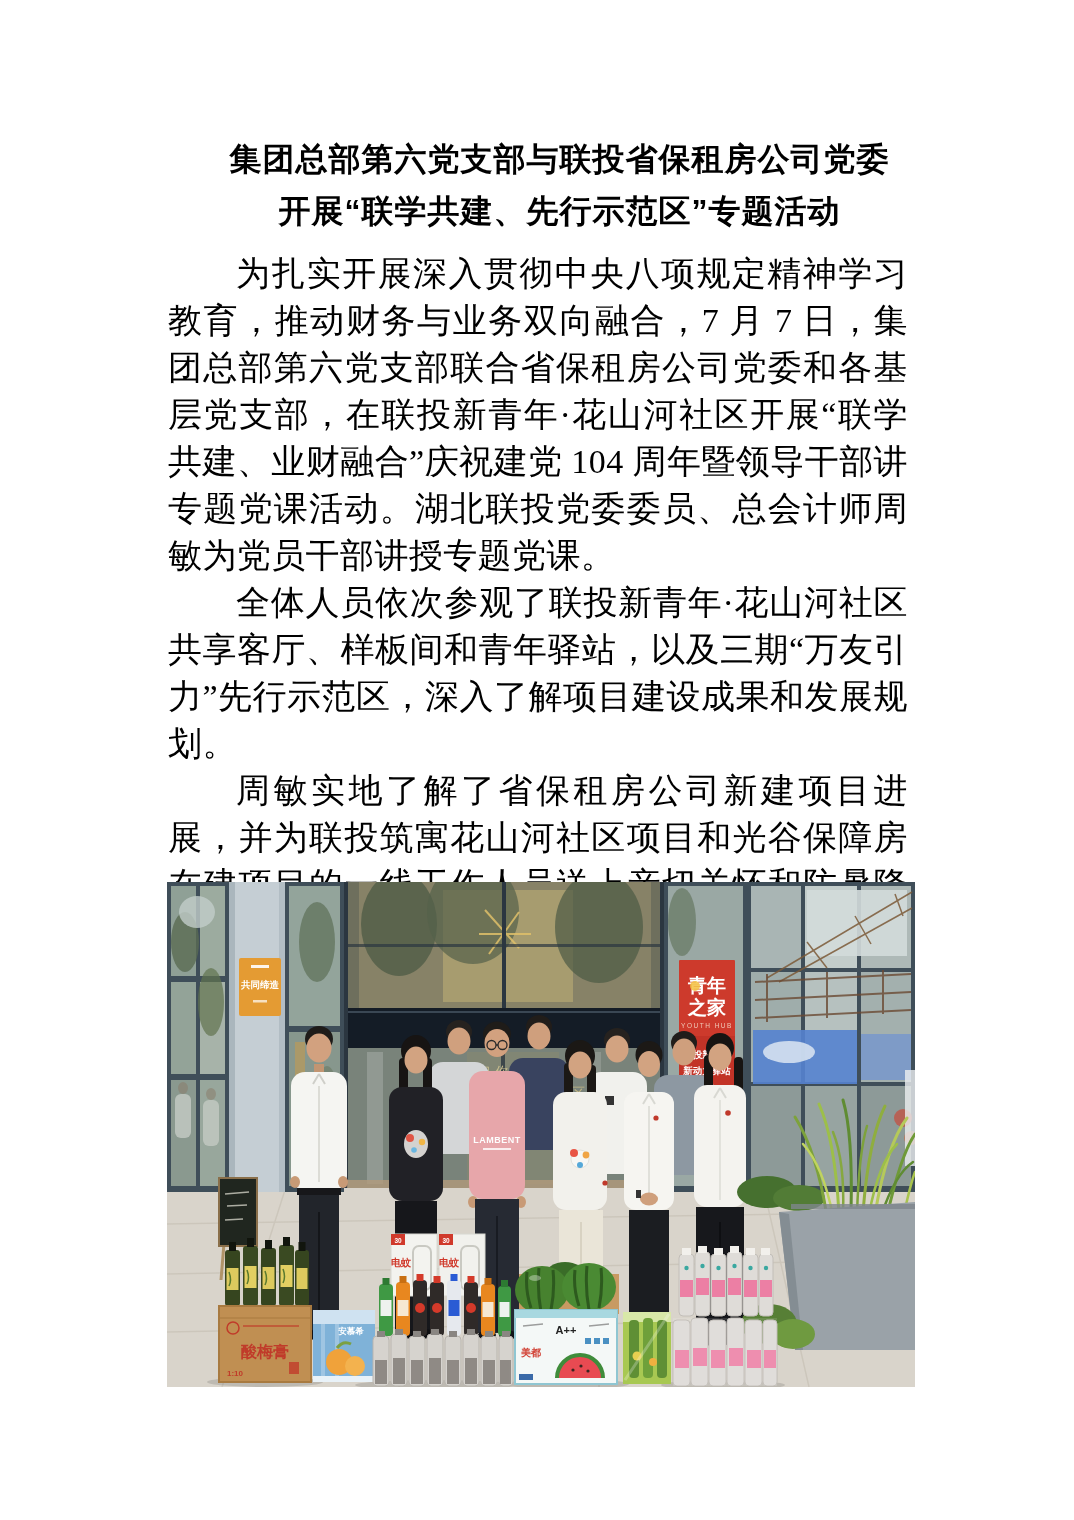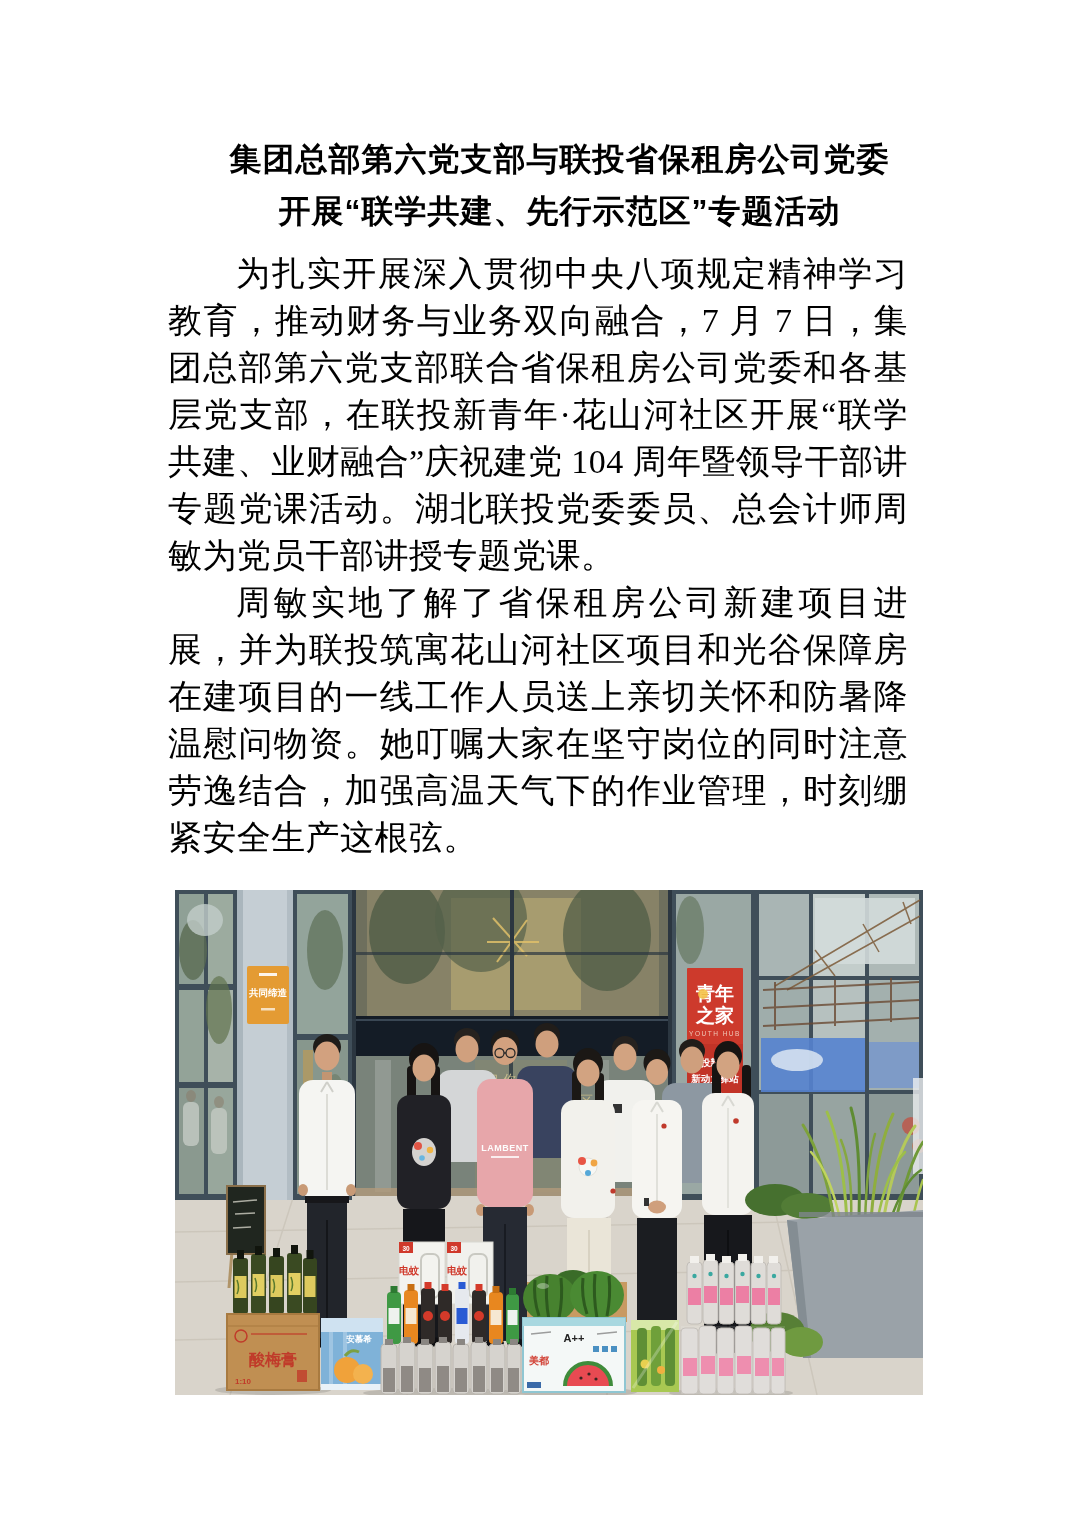--- a/index.html
+++ b/index.html
@@ -11,39 +11,40 @@
     position:absolute;top:133px;left:0;width:100%;margin:0;text-align:center;
     font-family:"Liberation Sans","DejaVu Sans",sans-serif;
     font-weight:700;font-size:32px;line-height:52px;letter-spacing:1px;color:#000;
   }
   .doc-title span{display:block;}
   .content{
     position:absolute;top:250px;left:168px;width:740px;
     font-size:34px;line-height:47px;text-align:justify;letter-spacing:0.4px;
   }
   .content p{margin:0;text-indent:2em;}
-  .photo-figure{position:absolute;left:163px;top:878px;width:748px;height:505px;margin:12px;}
+  .photo-figure{position:absolute;left:163px;top:878px;width:748px;height:505px;margin:4px;}
   .photo-figure svg{display:block;width:100%;height:100%;}
   .page-number{
     position:absolute;top:1406px;left:0;width:100%;text-align:center;
     font-size:22px;letter-spacing:3px;
   }
 </style>
 </head>
 <body>
 
 <div class="page">
 
   <h1 class="doc-title">
     <span>集团总部第六党支部与联投省保租房公司党委</span>
     <span>开展“联学共建、先行示范区”专题活动</span>
   </h1>
 
   <div class="content">
     <p>为扎实开展深入贯彻中央八项规定精神学习教育，推动财务与业务双向融合，7 月 7 日，集团总部第六党支部联合省保租房公司党委和各基层党支部，在联投新青年·花山河社区开展“联学共建、业财融合”庆祝建党 104 周年暨领导干部讲专题党课活动。湖北联投党委委员、总会计师周敏为党员干部讲授专题党课。</p>
+    <p>全体人员依次参观了联投新青年·花山河社区共享客厅、样板间和青年驿站，以及三期“万友引力”先行示范区，深入了解项目建设成果和发展规划。</p>
     <p>周敏实地了解了省保租房公司新建项目进展，并为联投筑寓花山河社区项目和光谷保障房在建项目的一线工作人员送上亲切关怀和防暑降温慰问物资。她叮嘱大家在坚守岗位的同时注意劳逸结合，加强高温天气下的作业管理，时刻绷紧安全生产这根弦。</p>
   </div>
 
   <figure class="photo-figure">
     <svg viewBox="0 0 748 505" xmlns="http://www.w3.org/2000/svg">
 
       <rect x="0" y="0" width="748" height="300" fill="#aab5b4"></rect>
 
       <g>
         <rect x="0" y="296" width="748" height="209" fill="#d9d4cb"></rect>

